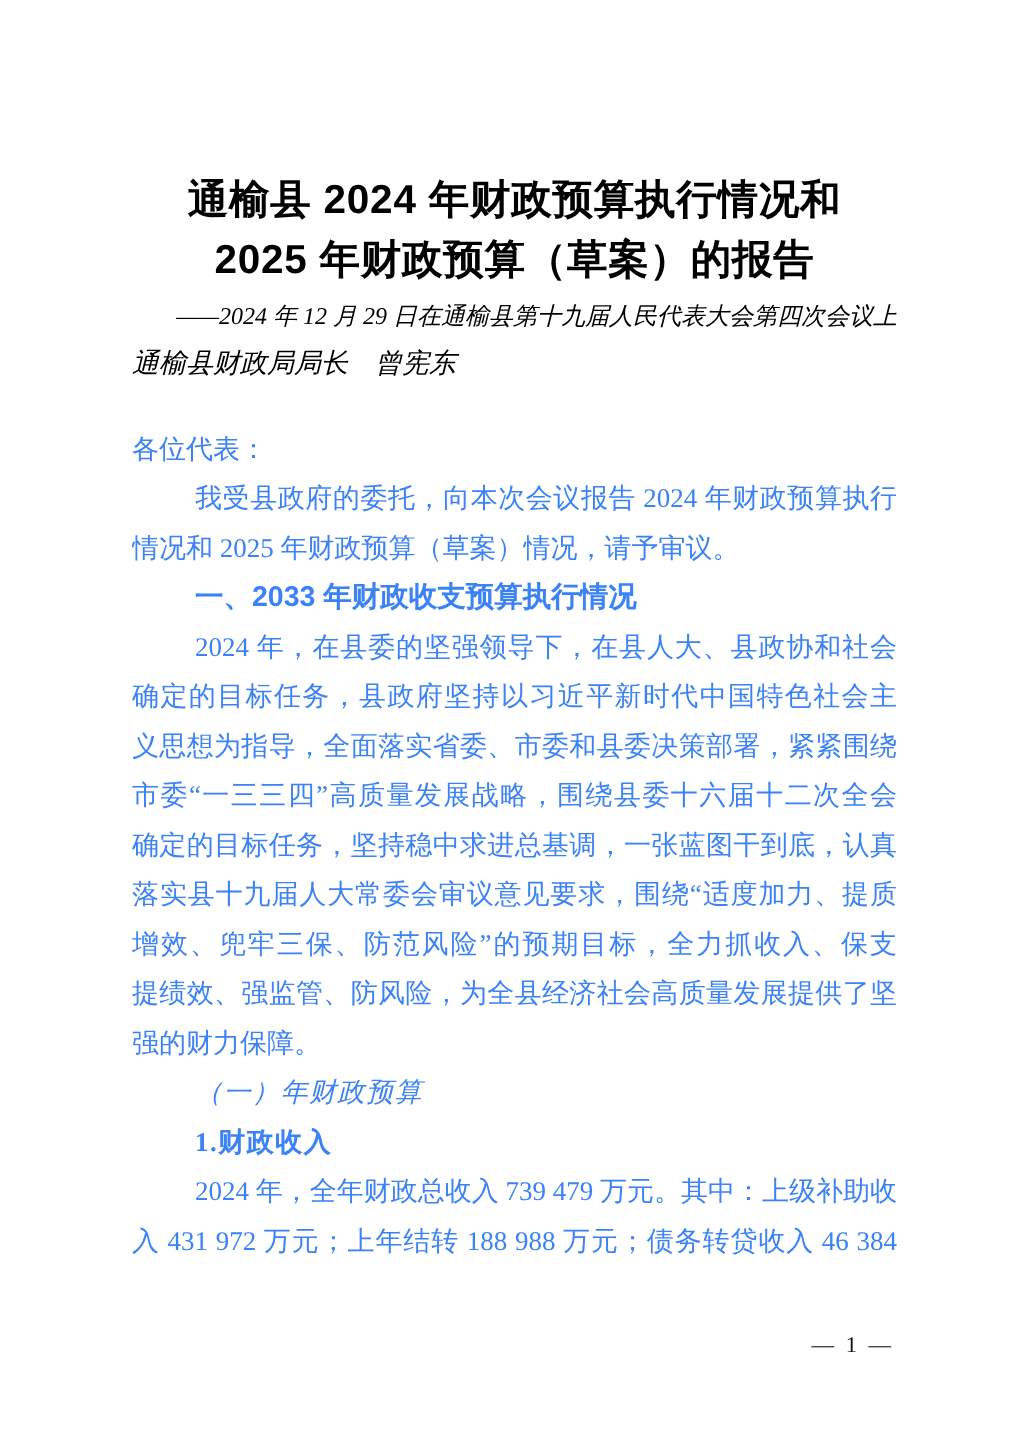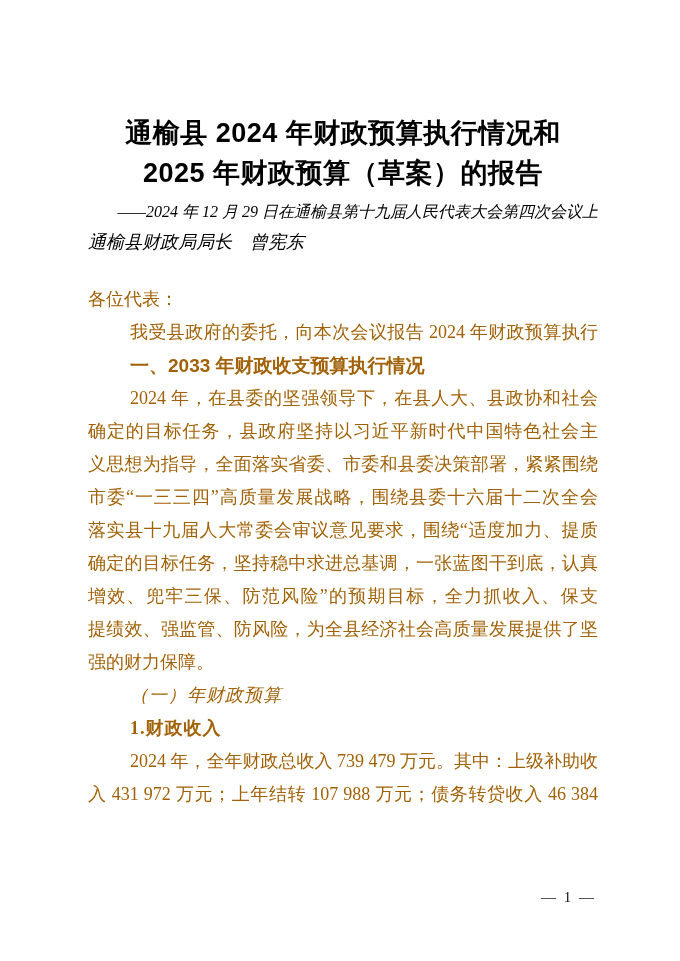--- a/index.html
+++ b/index.html
@@ -45,21 +45,21 @@
     font-family: "Liberation Serif", "DejaVu Serif", serif;
     font-style: italic;
     font-size: 18px;
     line-height: 34px;
     white-space: nowrap;
   }
   .bodytext {
     margin-top: 24px;
     font-family: "Liberation Serif", "DejaVu Serif", serif;
     font-size: 18px;
-    color: #a16207;
+    color: #3b82f6;
   }
   .ln {
     height: 33px;
     line-height: 33px;
     overflow: hidden;
   }
   .ind {
     text-indent: 42px;
   }
   .just {
@@ -97,32 +97,33 @@
 
     <div class="title">通榆县 2024 年财政预算执行情况和</div>
     <div class="title">2025 年财政预算（草案）的报告</div>
 
     <div class="subtitle">——2024 年 12 月 29 日在通榆县第十九届人民代表大会第四次会议上</div>
     <div class="author">通榆县财政局局长　曾宪东</div>
 
     <div class="bodytext">
       <div class="ln">各位代表：</div>
       <div class="ln ind just">我受县政府的委托，向本次会议报告 2024 年财政预算执行</div>
+      <div class="ln">情况和 2025 年财政预算（草案）情况，请予审议。</div>
       <div class="ln ind h1">一、2033 年财政收支预算执行情况</div>
       <div class="ln ind just">2024 年，在县委的坚强领导下，在县人大、县政协和社会</div>
       <div class="ln just">确定的目标任务，县政府坚持以习近平新时代中国特色社会主</div>
       <div class="ln just">义思想为指导，全面落实省委、市委和县委决策部署，紧紧围绕</div>
       <div class="ln just">市委“一三三四”高质量发展战略，围绕县委十六届十二次全会</div>
+      <div class="ln just">确定的目标任务，坚持稳中求进总基调，一张蓝图干到底，认真</div>
       <div class="ln just">落实县十九届人大常委会审议意见要求，围绕“适度加力、提质</div>
-      <div class="ln just">确定的目标任务，坚持稳中求进总基调，一张蓝图干到底，认真</div>
       <div class="ln just">增效、兜牢三保、防范风险”的预期目标，全力抓收入、保支出、</div>
       <div class="ln just">提绩效、强监管、防风险，为全县经济社会高质量发展提供了坚</div>
       <div class="ln">强的财力保障。</div>
       <div class="ln ind h2">（一）年财政预算</div>
       <div class="ln ind h3">1.财政收入</div>
       <div class="ln ind just">2024 年，全年财政总收入 739 479 万元。其中：上级补助收</div>
-      <div class="ln just">入 431 972 万元；上年结转 107 988 万元；债务转贷收入 46 384</div>
+      <div class="ln just">入 431 972 万元；上年结转 188 988 万元；债务转贷收入 46 384</div>
     </div>
 
   </div>
 
   <div class="footer">— 1 —</div>
 </div>
 
 </body></html>

